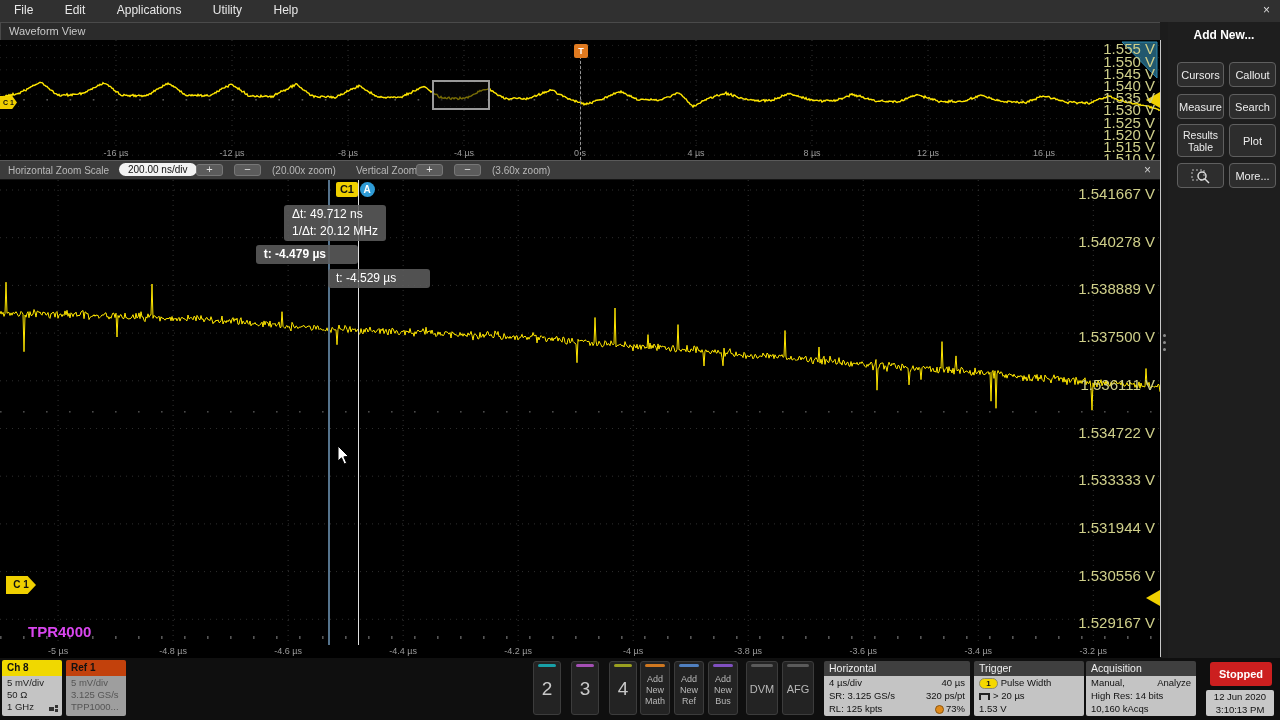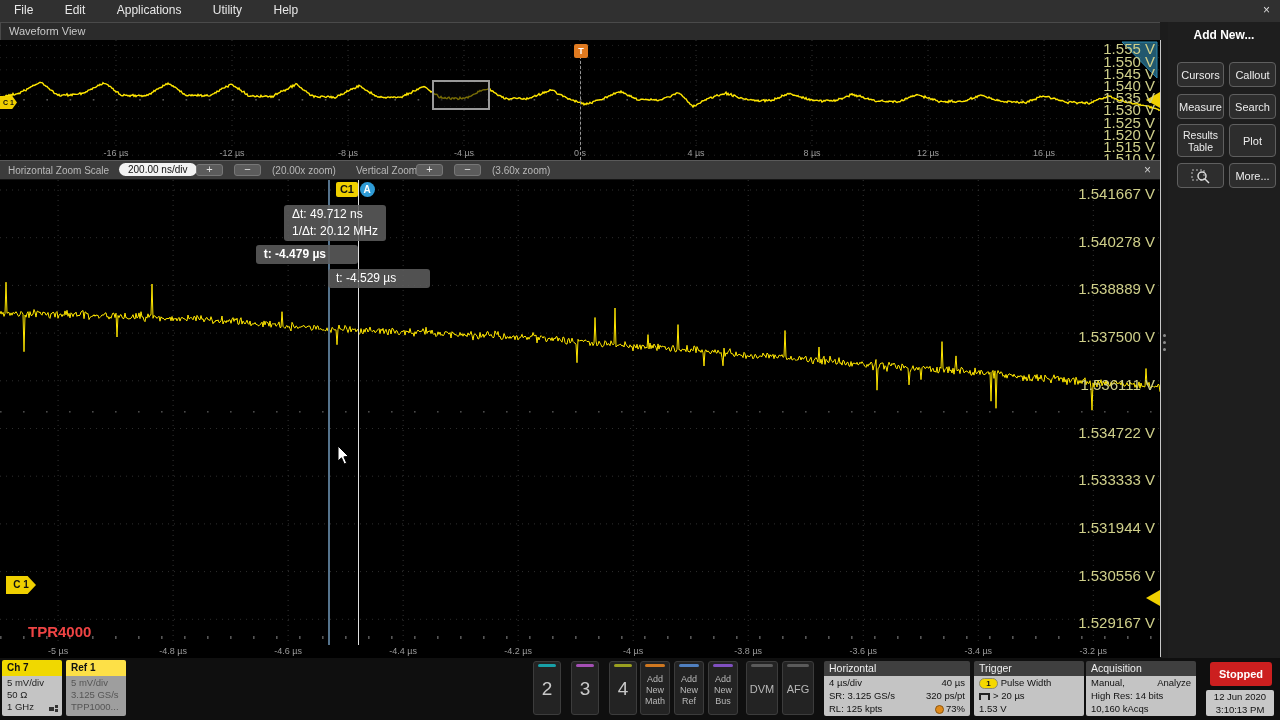--- a/index.html
+++ b/index.html
@@ -25,21 +25,21 @@
   
   #ov-zoombox{border:2px solid #9a9a9a;background:rgba(10,10,10,0.55);}
   #trig-marker{width:14px;height:14px;background:#e07a20;border-radius:2px;color:#fff;font-size:9px;font-weight:bold;text-align:center;line-height:14px;}
   .chan-flag{background:#f0d000;color:#111;font-weight:bold;text-align:center;
              clip-path:polygon(0 0,72% 0,100% 50%,72% 100%,0 100%);}
   .readout{background:rgba(92,92,92,0.88);border-radius:3px;color:#fff;font-size:12px;padding:1px 8px;white-space:nowrap;}
   #cursor-badge-c1{background:#f0d000;color:#111;font-weight:bold;font-size:11px;border-radius:2px;width:22px;height:15px;text-align:center;line-height:15px;}
   #cursor-badge-a{background:#2e9bd6;color:#fff;font-weight:bold;font-size:10px;border-radius:50%;width:15px;height:15px;text-align:center;line-height:15px;}
   .cursor-line{width:2px;top:180px;height:465px;}
   .yellow-arrow-left{width:0;height:0;border-top:8px solid transparent;border-bottom:8px solid transparent;border-right:14px solid #f0d000;}
-  #probe-name{color:#ef4444;font-weight:bold;font-size:15px;}
+  #probe-name{color:#d946ef;font-weight:bold;font-size:15px;}
   
   #splitter{left:1160px;top:40px;width:1px;height:617px;background:#c8c8c8;}
   #splitter-handle{left:1162px;top:330px;width:5px;height:26px;}
   #splitter-handle .dot{width:3px;height:3px;border-radius:50%;background:#8a8a8a;margin:4px auto 0 auto;}
   #right-panel{left:1168px;top:22px;width:112px;height:636px;background:#1e1e1e;}
   #right-title{left:0;top:6px;width:112px;text-align:center;color:#fff;font-weight:bold;font-size:12px;}
   .rp-btn{position:absolute;width:47px;background:#2d2d2d;border:1px solid #5f5f5f;border-radius:4px;color:#ececec;
           font-size:11px;display:flex;align-items:center;justify-content:center;text-align:center;line-height:12px;}
   
   #bottombar{left:0;top:658px;width:1280px;height:62px;background:#0f0f0f;}
@@ -387,34 +387,34 @@
         <rect x="1" y="2" width="12" height="10" fill="none" stroke="#bbb" stroke-width="1" stroke-dasharray="2 2"></rect>
         <circle cx="11" cy="8" r="4" fill="none" stroke="#ddd" stroke-width="1.5"></circle>
         <line x1="14" y1="11" x2="18" y2="15" stroke="#ddd" stroke-width="1.5"></line>
       </svg>
     </div>
     <div class="rp-btn" style="left:61px;top:141px;height:25px;">More...</div>
   </div>
 
   <div id="bottombar" class="abs">
     <div class="badge" style="left:2px;">
-      <div class="hdr" style="background:#f0d800;">Ch 7</div>
+      <div class="hdr" style="background:#f0d800;">Ch 8</div>
       <div class="body" style="background:#c4c4c4;color:#222;">
         <div>5 mV/div</div>
         <div>50 Ω</div>
         <div>1 GHz</div>
       </div>
       <svg class="abs" style="right:3px;bottom:3px;" width="10" height="9">
         <rect x="0" y="3" width="5" height="4" fill="#333"></rect>
           <rect x="6" y="1" width="3" height="3" fill="#333"></rect>
           <rect x="6" y="5" width="3" height="3" fill="#333"></rect>
       </svg>
     </div>
     <div class="badge" style="left:66px;">
-      <div class="hdr" style="background:#fde047;">Ref 1</div>
+      <div class="hdr" style="background:#c2410c;">Ref 1</div>
       <div class="body" style="background:#9e9e9e;color:#555;">
         <div>5 mV/div</div>
         <div>3.125 GS/s</div>
         <div>TPP1000...</div>
       </div>
     </div>
 
     <div class="numbtn" style="left:533px;">
       <div class="stripe" style="background:#18a0a8;"></div>
         <div class="num">2</div>

